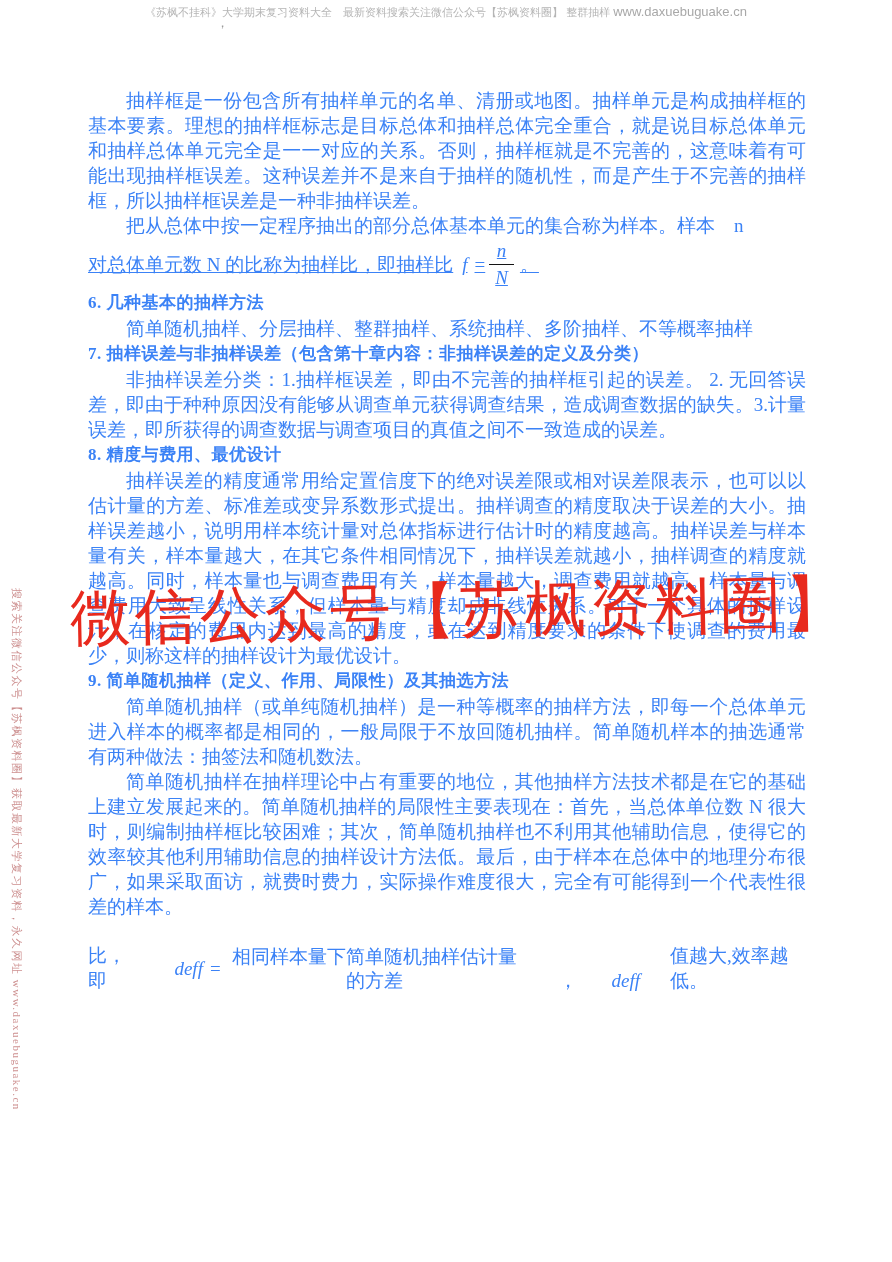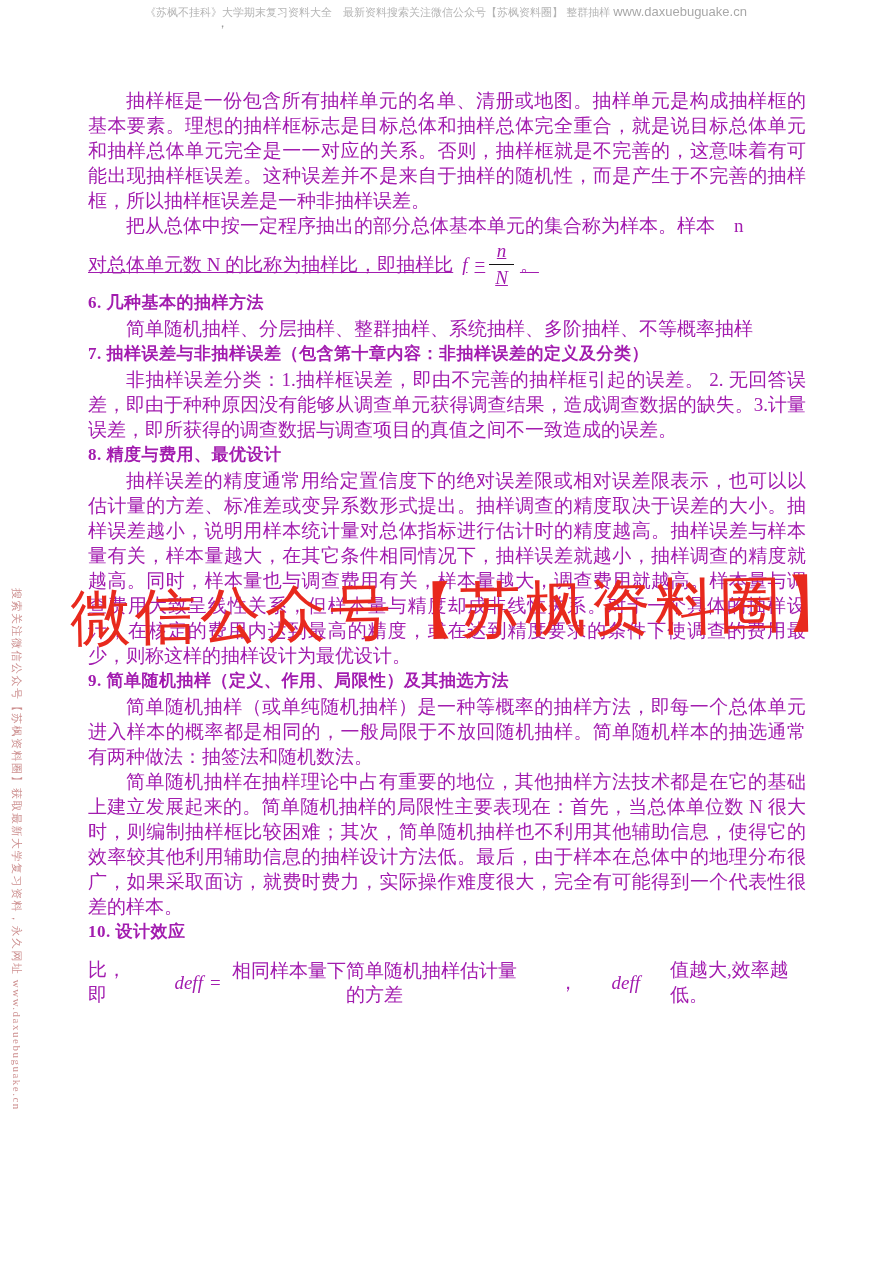--- a/index.html
+++ b/index.html
@@ -43,37 +43,37 @@
     white-space:nowrap;
     transform:rotate(-1.1deg);
     transform-origin:0 50%;
     font-family:"Liberation Serif","DejaVu Serif",serif;
     font-weight:400;
     z-index:6;
   }
   
   .doc{
     position:absolute;left:88px;top:88px;width:718px;
-    color:#a21caf;
+    color:#3b82f6;
     font-size:19px;line-height:25px;
     text-align:justify;
     z-index:2;
   }
   .doc p{margin:0;text-indent:2em;}
   .doc h3{
     margin:0;font-size:17px;line-height:26px;
     font-weight:bold;text-indent:0;text-align:left;
     letter-spacing:.5px;
   }
   .fline{
     display:flex;align-items:center;
     min-height:52px;text-indent:0;text-align:left;text-decoration:underline;
   }
   .fline2{
-    display:flex;align-items:center;
+    display:flex;align-items:flex-end;
     min-height:74px;text-indent:0;text-align:left;gap:28px;
   }
   .math{display:inline-flex;align-items:center;margin:0 6px;}
   .math .var{font-style:italic;font-family:"Liberation Serif",serif;padding:0 3px;}
   .math .eq{padding:0 4px;}
   .frac{
     display:inline-flex;flex-direction:column;
     text-align:center;vertical-align:middle;
     line-height:24px;
   }
@@ -123,21 +123,20 @@
     <h3>7. 抽样误差与非抽样误差（包含第十章内容：非抽样误差的定义及分类）</h3>
     <p>非抽样误差分类：1.抽样框误差，即由不完善的抽样框引起的误差。 2. 无回答误差，即由于种种原因没有能够从调查单元获得调查结果，造成调查数据的缺失。3.计量误差，即所获得的调查数据与调查项目的真值之间不一致造成的误差。</p>
 
     <h3>8. 精度与费用、最优设计</h3>
     <p>抽样误差的精度通常用给定置信度下的绝对误差限或相对误差限表示，也可以以估计量的方差、标准差或变异系数形式提出。抽样调查的精度取决于误差的大小。抽样误差越小，说明用样本统计量对总体指标进行估计时的精度越高。抽样误差与样本量有关，样本量越大，在其它条件相同情况下，抽样误差就越小，抽样调查的精度就越高。同时，样本量也与调查费用有关，样本量越大，调查费用就越高。样本量与调查费用大致呈线性关系，但样本量与精度却成非线性关系。对于一个具体的抽样设计，在核定的费用内达到最高的精度，或在达到精度要求的条件下使调查的费用最少，则称这样的抽样设计为最优设计。</p>
 
     <h3>9. 简单随机抽样（定义、作用、局限性）及其抽选方法</h3>
     <p>简单随机抽样（或单纯随机抽样）是一种等概率的抽样方法，即每一个总体单元进入样本的概率都是相同的，一般局限于不放回随机抽样。简单随机样本的抽选通常有两种做法：抽签法和随机数法。</p>
     <p>简单随机抽样在抽样理论中占有重要的地位，其他抽样方法技术都是在它的基础上建立发展起来的。简单随机抽样的局限性主要表现在：首先，当总体单位数 N 很大时，则编制抽样框比较困难；其次，简单随机抽样也不利用其他辅助信息，使得它的效率较其他利用辅助信息的抽样设计方法低。最后，由于样本在总体中的地理分布很广，如果采取面访，就费时费力，实际操作难度很大，完全有可能得到一个代表性很差的样本。</p>
 
-    <h3>10. 设计效应</h3>
 
     <div class="fline2">
       <span>比，即</span>
       <span class="math">
         <span class="var">deff</span>
         <span class="eq">=</span>
         <span class="frac">
           <span class="den">相同样本量下简单随机抽样估计量的方差</span>
         </span>
       </span>

